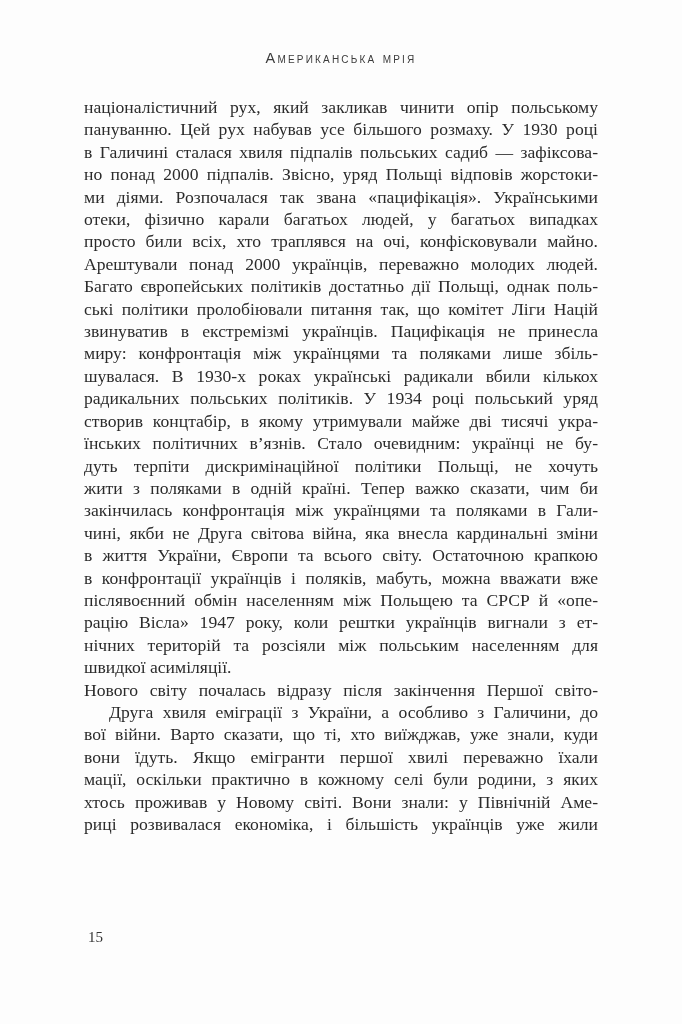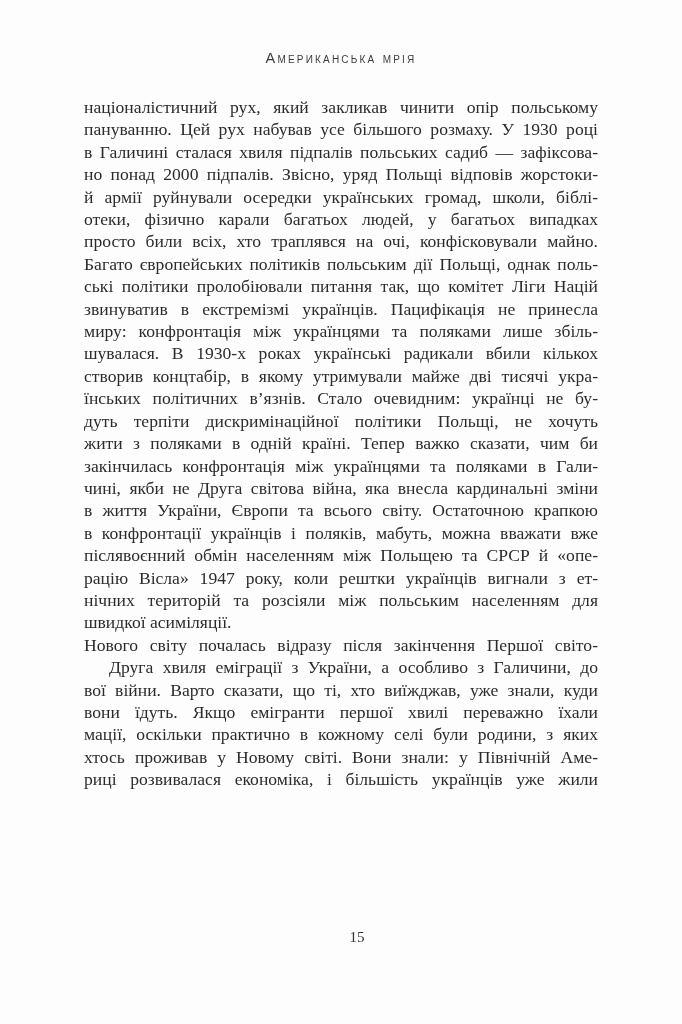--- a/index.html
+++ b/index.html
@@ -46,49 +46,50 @@
   }
   .line.indent {
     text-indent: 25px;
   }
   .line.para-end {
     text-align-last: left;
   }
   .page-number {
     position: absolute;
     top: 929px;
-    left: 100px;
+    left: 88px;
     width: 514px;
-    text-align: center;
     font-family: "Liberation Serif", "DejaVu Serif", serif;
     font-size: 15px;
     color: #333333;
   }
 </style>
 </head>
 <body>
 
 <div class="page">
 
   <div class="running-header">Американська мрія</div>
 
   <div class="body-text">
       <div class="paragraph">
         <div class="line">націоналістичний рух, який закликав чинити опір польському</div>
         <div class="line">пануванню. Цей рух набував усе більшого розмаху. У 1930 році</div>
         <div class="line">в Галичині сталася хвиля підпалів польських садиб — зафіксова-</div>
         <div class="line">но понад 2000 підпалів. Звісно, уряд Польщі відповів жорстоки-</div>
-        <div class="line">й армії руйнували осередки українських громад, школи, біблі-</div>
+        <div class="line">ми діями. Розпочалася так звана «пацифікація». Українськими</div>
         <div class="line">отеки, фізично карали багатьох людей, у багатьох випадках</div>
         <div class="line">просто били всіх, хто траплявся на очі, конфісковували майно.</div>
-        <div class="line">Багато європейських політиків польським дії Польщі, однак поль-</div>
+        <div class="line">Арештували понад 2000 українців, переважно молодих людей.</div>
+        <div class="line">Багато європейських політиків достатньо дії Польщі, однак поль-</div>
         <div class="line">ські політики пролобіювали питання так, що комітет Ліги Націй</div>
         <div class="line">звинуватив в екстремізмі українців. Пацифікація не принесла</div>
         <div class="line">миру: конфронтація між українцями та поляками лише збіль-</div>
         <div class="line">шувалася. В 1930-х роках українські радикали вбили кількох</div>
+        <div class="line">радикальних польських політиків. У 1934 році польський уряд</div>
         <div class="line">створив концтабір, в якому утримували майже дві тисячі укра-</div>
         <div class="line">їнських політичних в’язнів. Стало очевидним: українці не бу-</div>
         <div class="line">дуть терпіти дискримінаційної політики Польщі, не хочуть</div>
         <div class="line">жити з поляками в одній країні. Тепер важко сказати, чим би</div>
         <div class="line">закінчилась конфронтація між українцями та поляками в Гали-</div>
         <div class="line">чині, якби не Друга світова війна, яка внесла кардинальні зміни</div>
         <div class="line">в життя України, Європи та всього світу. Остаточною крапкою</div>
         <div class="line">в конфронтації українців і поляків, мабуть, можна вважати вже</div>
         <div class="line">післявоєнний обмін населенням між Польщею та СРСР й «опе-</div>
         <div class="line">рацію Вісла» 1947 року, коли рештки українців вигнали з ет-</div>

